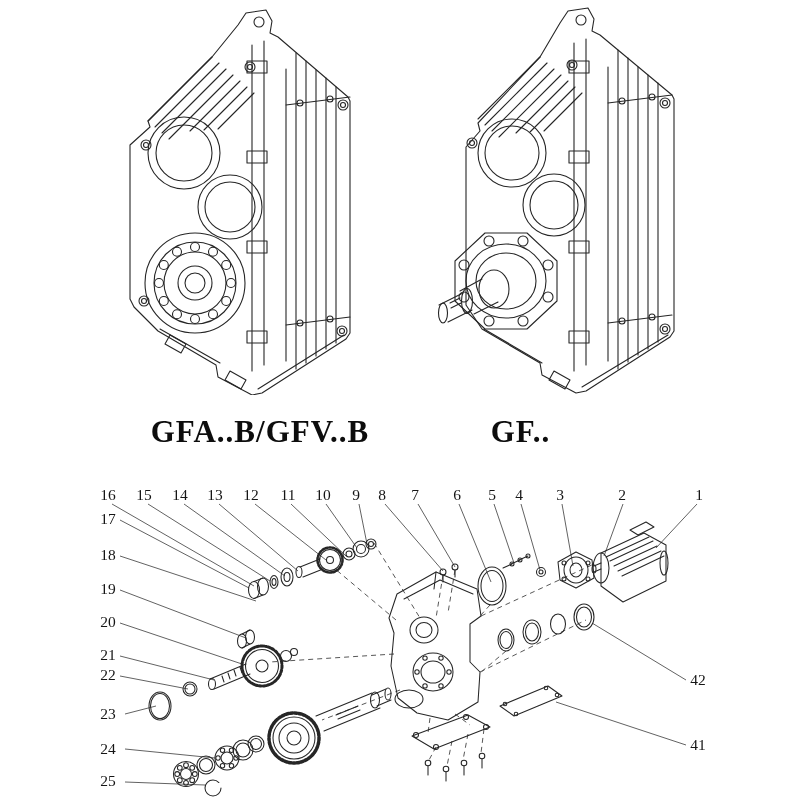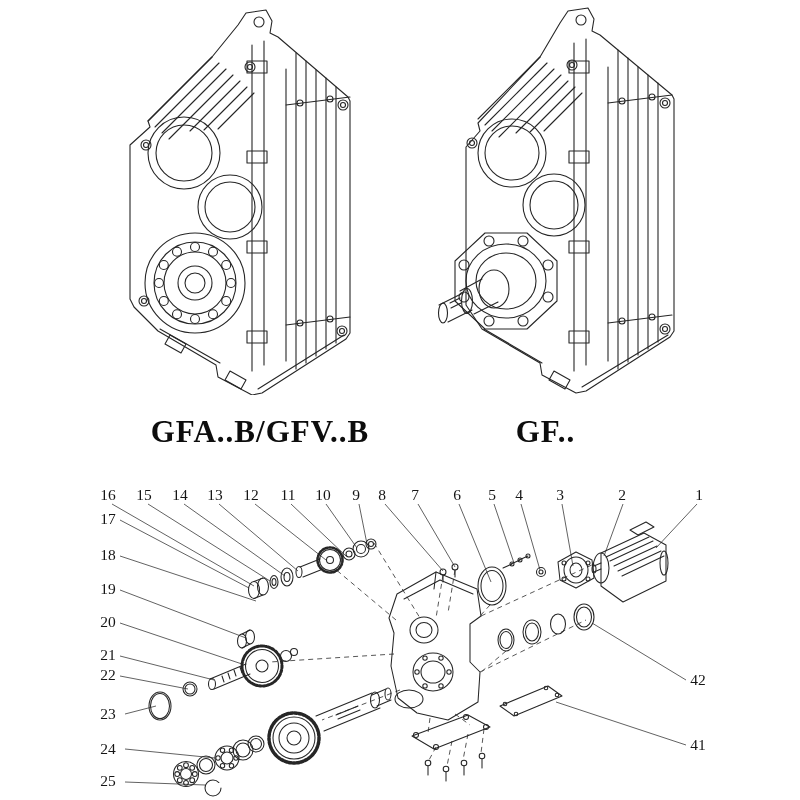--- a/index.html
+++ b/index.html
@@ -5,21 +5,21 @@
   * { margin:0; padding:0; box-sizing:border-box; }
   html,body { width:800px; height:800px; background:#ffffff; }
   body { font-family:"Liberation Serif", serif; }
   .page { position:relative; width:712px; height:800px; background:#ffffff; overflow:hidden; }
   .drawing { position:absolute; }
   #drawing-left  { left:100px; top:5px; }
   #drawing-right { left:420px; top:5px; }
   .model-label { position:absolute; font-weight:bold; font-size:31px; color:#0d0d0d;
                  text-align:center; letter-spacing:1px; font-family:"Liberation Serif", serif; }
   #label-left  { left:105px; top:414px; width:310px; }
-  #label-right { left:463px; top:414px; width:165px; }
+  #label-right { left:438px; top:414px; width:165px; }
   .exploded { position:absolute; left:0; top:468px; }
   .callout { font-family:"Liberation Serif", serif; font-size:15.5px; fill:#151515; }
 </style>
 </head>
 <body>
 
 <div class="page">
 
   <svg id="drawing-left" class="drawing" width="290" height="390" viewBox="0 0 290 390">
     <g stroke="#262626" stroke-width="1.1" fill="none" stroke-linejoin="round" stroke-linecap="round">

